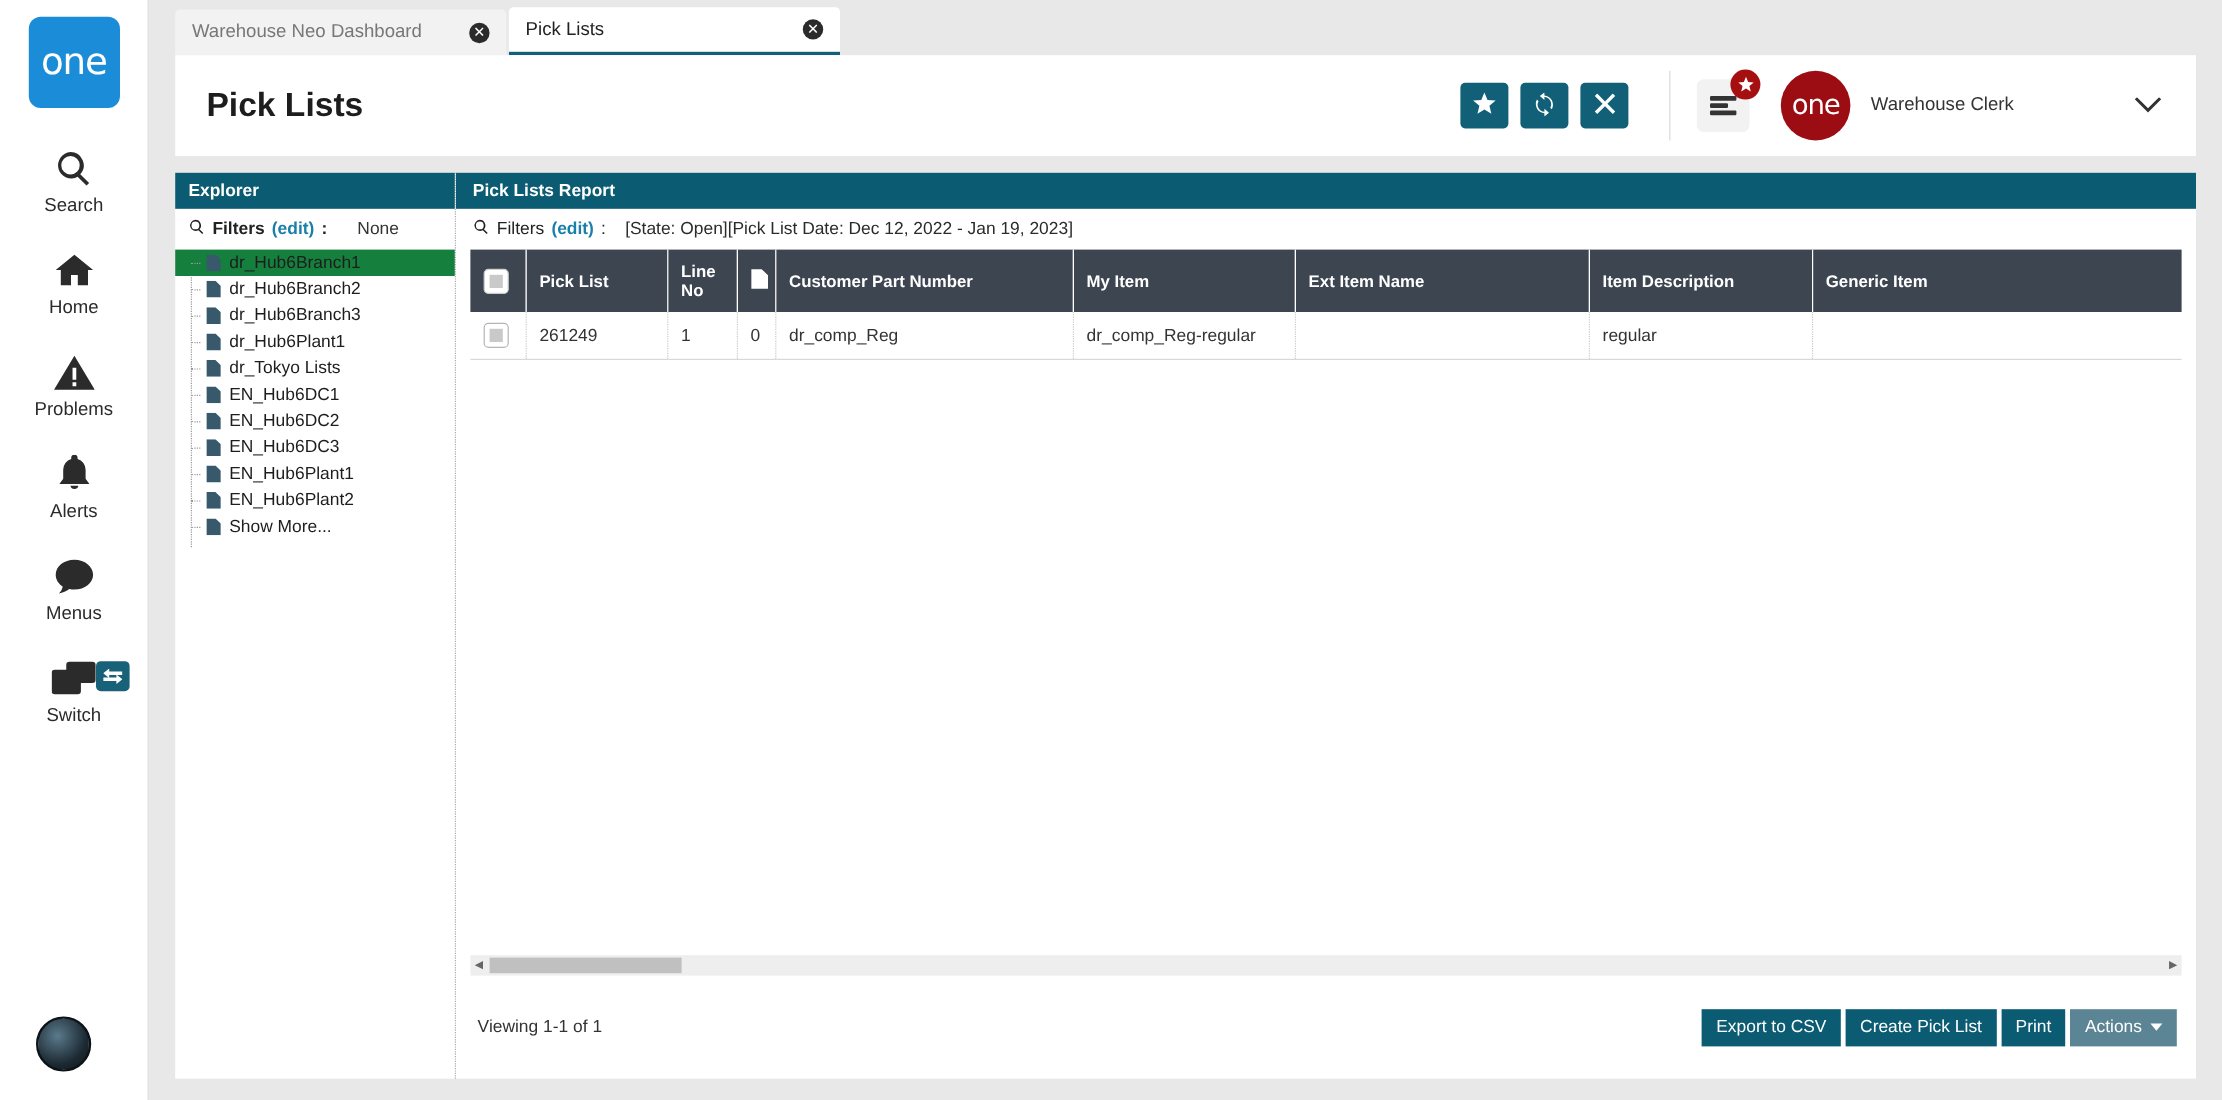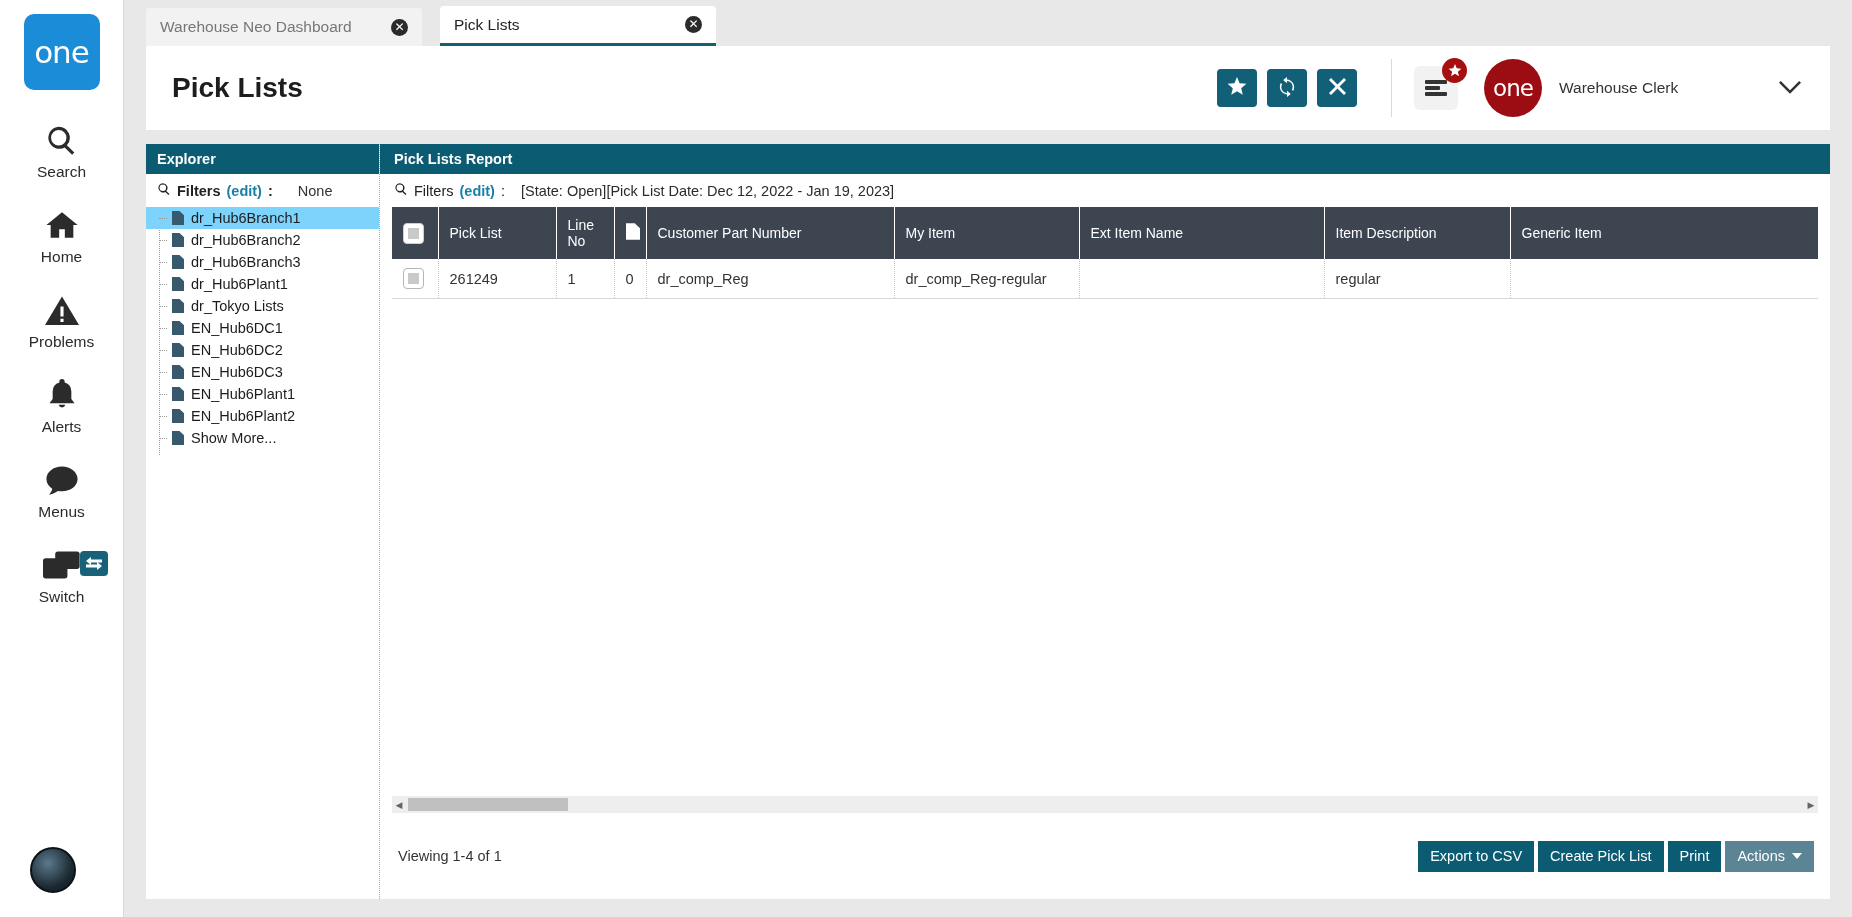--- a/index.html
+++ b/index.html
@@ -70,21 +70,21 @@
     display: flex; flex-direction: column;
     position: relative;
   }
 
   
   #tab-strip {
     height: 46px;
     background: #e8e8e8;
     display: flex; align-items: flex-end;
     padding-left: 22px;
-    gap: 18px;
+    gap: 2px;
   }
   .tab {
     height: 38px;
     min-width: 276px;
     background: #f2f2f2;
     border-radius: 4px 4px 0 0;
     display: flex; align-items: center;
     padding: 0 14px;
     cursor: pointer;
     position: relative;
@@ -195,21 +195,21 @@
   }
   .filters-line .fl-label { font-weight: bold; }
   .fl-edit { color: #1a7fa8; font-weight: bold; cursor: pointer; }
   .fl-value { color: #333; margin-left: 19px; font-weight: normal; }
   .tree-item {
     display: flex; align-items: center;
     height: 22px; padding-left: 26px;
     font-size: 14.5px; color: #1d1d1d;
     cursor: pointer; position: relative;
   }
-  .tree-item.selected { background: #7dd3fc; }
+  .tree-item.selected { background: #15803d; }
   .tree-item::before {
     content: ""; position: absolute;
     left: 13px; top: 11px; width: 8px;
     border-top: 1px dotted #999;
   }
   .tree-icon { margin-right: 6px; display: flex; flex: 0 0 13px; }
   .tree-icon svg { fill: #37596b; }
   #tree-spine {
     position: absolute; left: 13px; top: 0; bottom: 0;
     border-left: 1px dotted #999;
@@ -235,21 +235,21 @@
   #report-filters .rf-value { color: #2b2b2b; margin-left: 10px; }
 
   #grid-scroll {
     flex: 1; min-height: 0;
     display: flex; flex-direction: column;
     padding: 0 12px 0 12px;
   }
   table#grid { width: 100%; border-collapse: collapse; table-layout: fixed; }
   table#grid thead th {
     background: #3d4551; color: #fff;
-    font-size: 14px; font-weight: normal;
+    font-size: 14px; font-weight: bold;
     text-align: left;
     padding: 9px 11px;
     border-right: 1px solid #fff;
     vertical-align: middle;
     height: 52px;
   }
   table#grid thead th:last-child { border-right: none; }
   table#grid tbody td {
     font-size: 14.5px; color: #333;
     padding: 9px 11px;
@@ -640,21 +640,21 @@
         <div id="grid-blank"></div>
       </div>
 
       <div id="hscroll">
         <div class="arrow">◀</div>
         <div id="hthumb"></div>
         <div class="arrow right">▶</div>
       </div>
 
       <div id="report-footer">
-        <div id="viewing-text">Viewing 1-4 of 1</div>
+        <div id="viewing-text">Viewing 1-1 of 1</div>
         <button class="foot-btn">
           <span>Export to CSV</span>
         </button>
         <button class="foot-btn">
           <span>Create Pick List</span>
         </button>
         <button class="foot-btn">
           <span>Print</span>
         </button>
         <button class="foot-btn muted">

